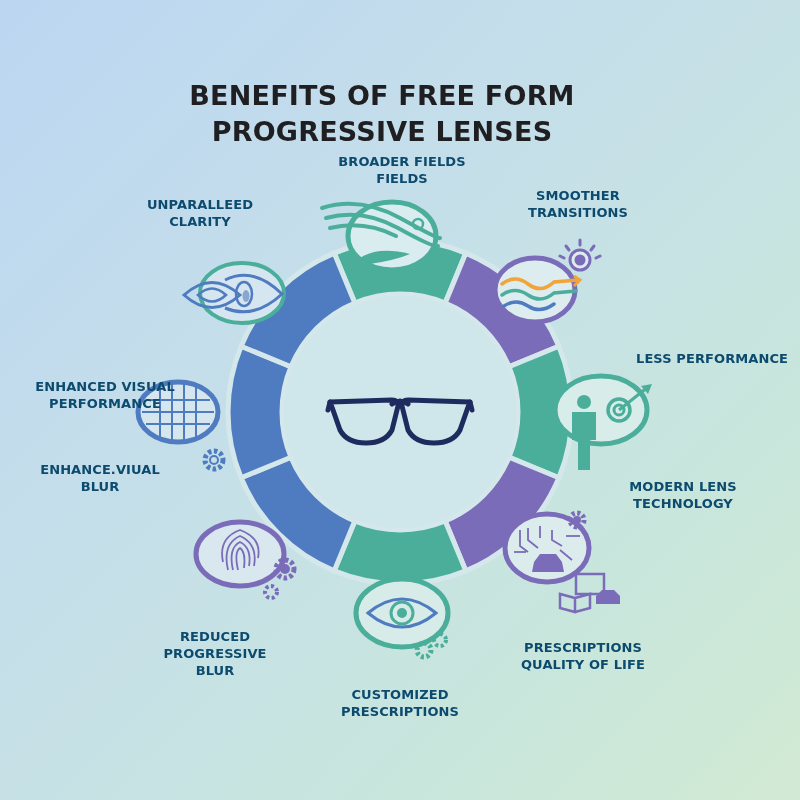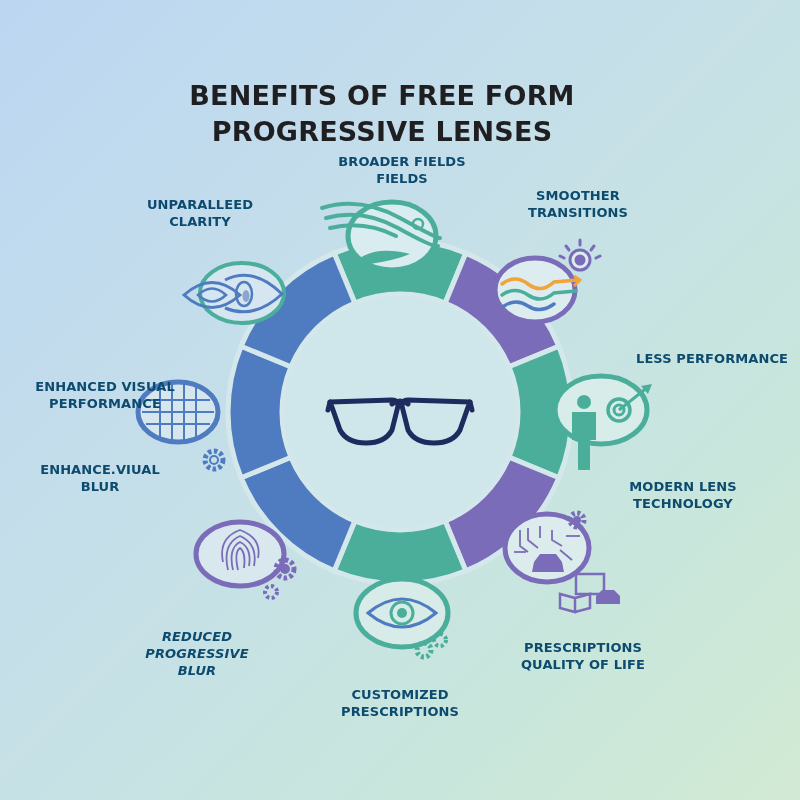--- a/index.html
+++ b/index.html
@@ -182,21 +182,21 @@
   <span>TECHNOLOGY</span>
 </div>
 <div class="label" style="left:508px; top:639px; width:150px;">
   <span>PRESCRIPTIONS</span>
   <span>QUALITY OF LIFE</span>
 </div>
 <div class="label" style="left:330px; top:686px; width:140px;">
   <span>CUSTOMIZED</span>
   <span>PRESCRIPTIONS</span>
 </div>
-<div class="label" style="left:132px; top:628px; width:130px;font-style:italic;">
+<div class="label" style="left:150px; top:628px; width:130px;">
   <span>REDUCED</span>
   <span>PROGRESSIVE</span>
   <span>BLUR</span>
 </div>
 <div class="label" style="left:38px; top:461px; width:124px;text-align:center;">
   <span>ENHANCE.VIUAL</span>
   <span>BLUR</span>
 </div>
 <div class="label" style="left:30px; top:346px; width:150px;margin-top:32px;">
   <span>ENHANCED VISUAL</span>

